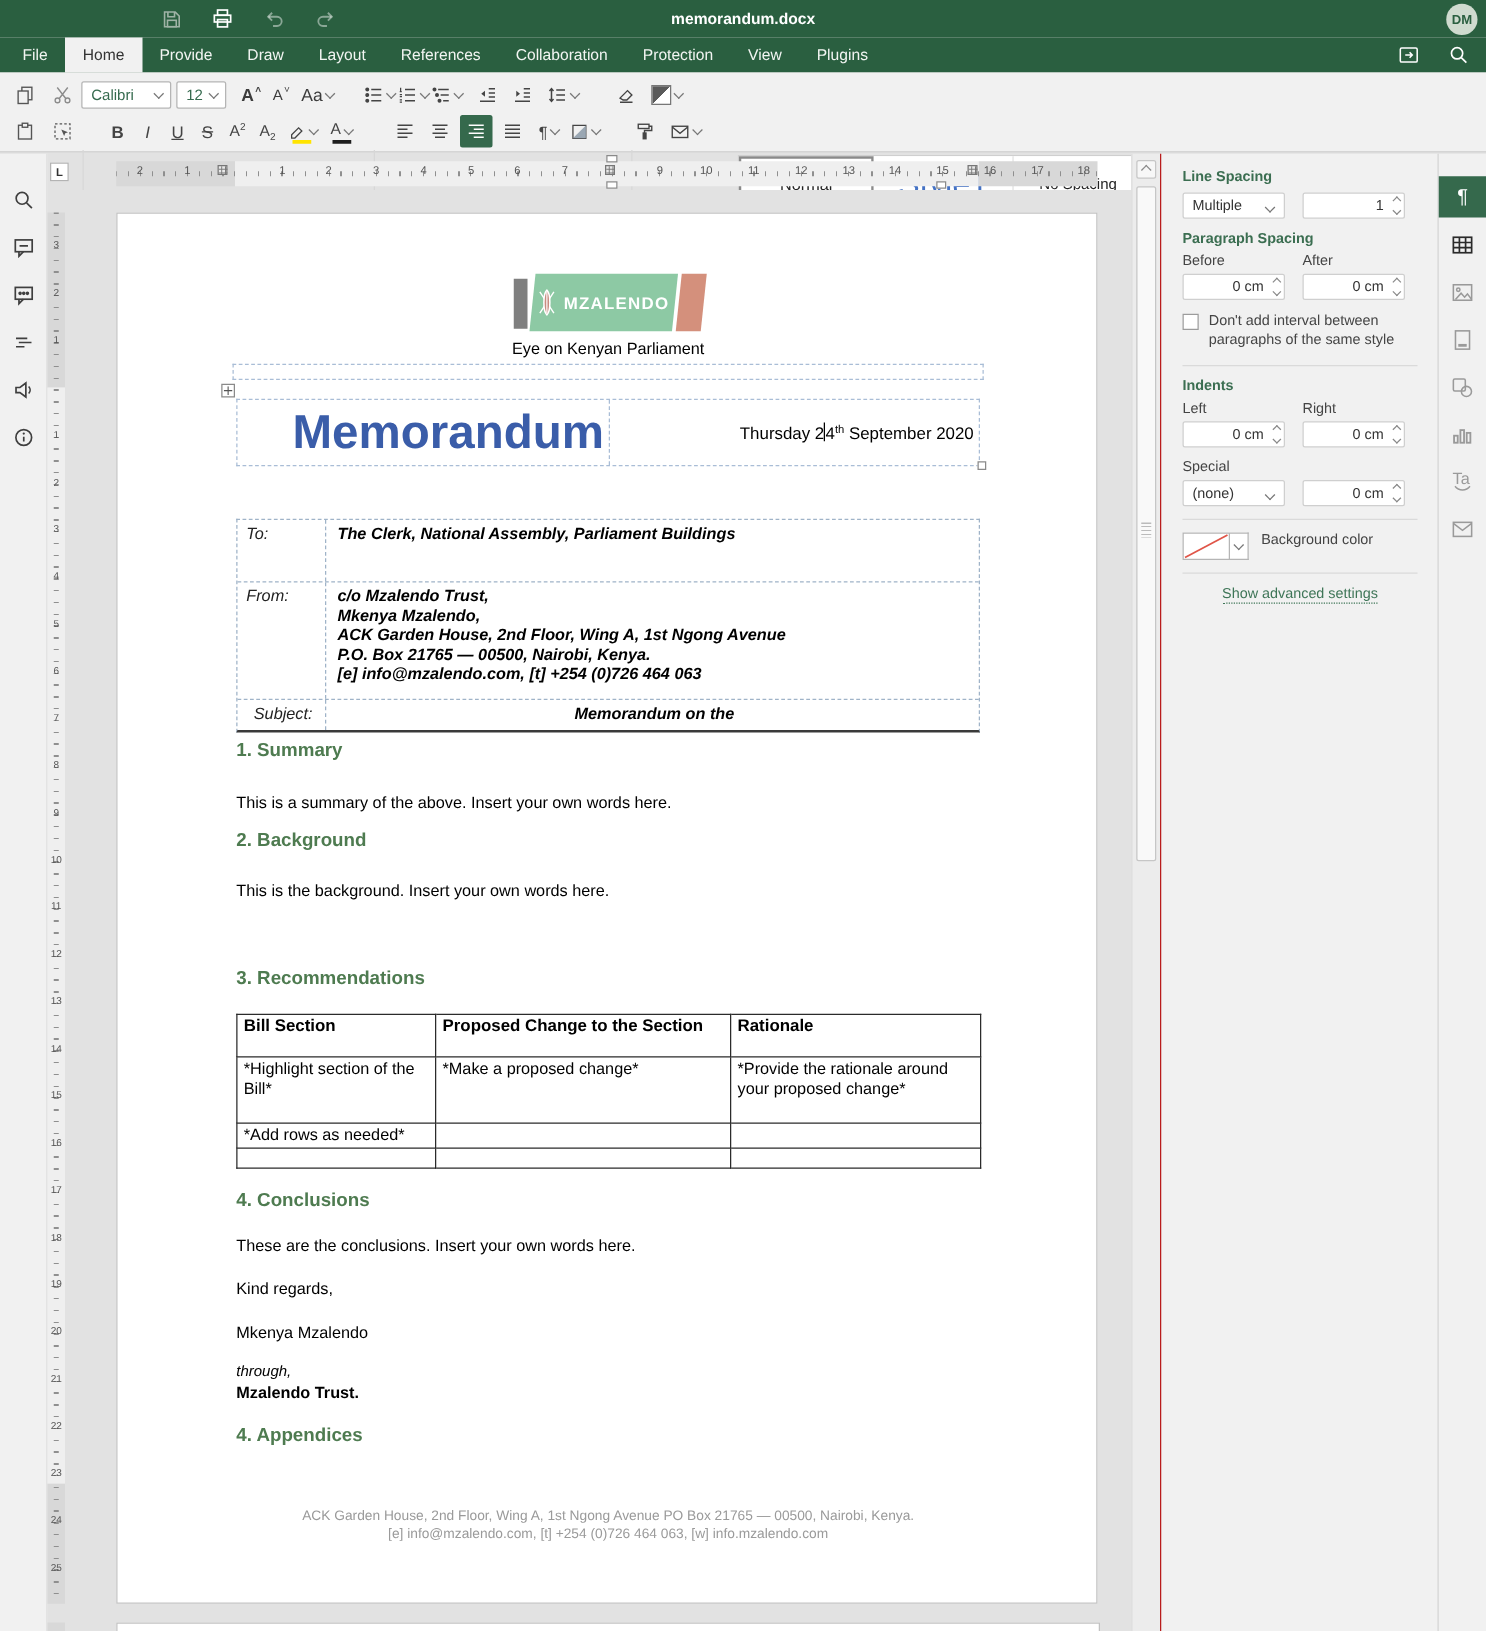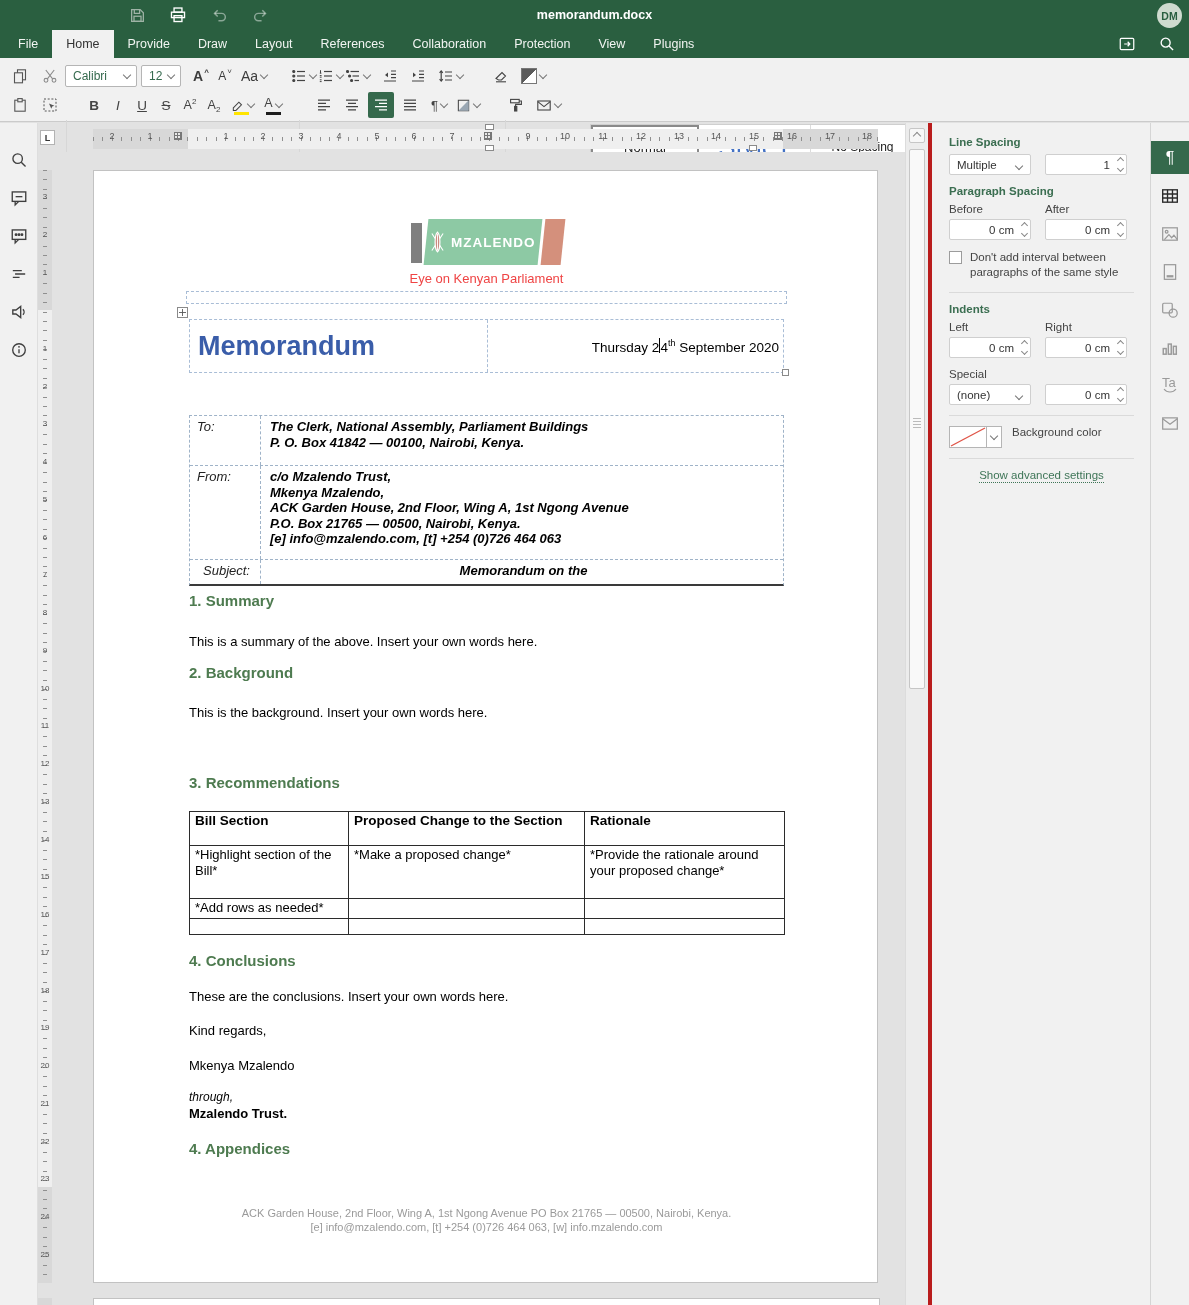--- a/index.html
+++ b/index.html
@@ -59,44 +59,44 @@
   .abs{position:absolute;}
   .docheading{color:#4e7b50;font-weight:bold;font-size:15px;}
   .docbody{font-size:13px;color:#000;}
   
   .logo-row{position:absolute;left:0;top:48px;width:785px;display:flex;justify-content:center;align-items:flex-start;}
   .logo-gray{width:11px;height:40px;background:#7f7f7f;margin-top:4px;}
   .logo-green{width:114px;height:46px;background:#8dc9a4;transform:skewX(-6deg);margin-left:4px;display:flex;align-items:center;justify-content:center;gap:6px;}
   .logo-green .inner{transform:skewX(6deg);display:flex;align-items:center;gap:6px;}
   .brand{color:#fff;font-weight:bold;font-size:13.5px;letter-spacing:1px;}
   .logo-salmon{width:20px;height:46px;background:#d4907c;transform:skewX(-6deg);margin-left:3px;}
-  .tagline{position:absolute;left:0;top:100px;width:785px;text-align:center;color:#ef4444;font-size:13px;}
+  .tagline{position:absolute;left:0;top:100px;width:785px;text-align:center;color:#000000;font-size:13px;}
   
   .dash{border:1px dashed #a9bdd6;box-sizing:border-box;}
-  .memo-title{font-size:27px;font-weight:bold;color:#3a5da9;}
+  .memo-title{font-size:38px;font-weight:bold;color:#3a5da9;margin-left:36px;}
   .cursorbar{display:inline-block;width:0;border-left:1.3px solid #000;height:15px;vertical-align:-2px;}
   
   .meta{position:absolute;left:95px;top:244px;width:595px;border:1px dashed #9fb3c8;border-bottom:2px solid #3a3a3a;box-sizing:border-box;font-style:italic;}
   .mrow{display:flex;border-bottom:1px dashed #9fb3c8;}
   .mrow:last-child{border-bottom:none;text-align:center;}
   .mlabel{width:70px;padding:3px 4px 3px 7px;font-size:13px;color:#222;box-sizing:border-box;}
   .mval{flex:1;border-left:1px dashed #9fb3c8;padding:3px 6px 3px 9px;font-size:13px;font-weight:bold;box-sizing:border-box;line-height:15.5px;}
   .mval span{display:block;}
   
   .rec{position:absolute;left:95px;top:640px;width:595px;border-collapse:collapse;table-layout:fixed;}
   .rec td,.rec th{border:1px solid #2b2b2b;font-size:13px;text-align:left;vertical-align:top;padding:1px 5px 0 5px;line-height:16px;font-weight:normal;}
   .rec th{font-weight:bold;font-size:13.5px;}
   .footerline{position:absolute;left:40px;width:705px;text-align:center;color:#9a9a9a;font-size:11px;}
   
   .scroll{position:absolute;left:905px;top:123px;width:23px;height:1182px;background:#ececec;border-left:1px solid #dcdcdc;box-sizing:border-box;}
   .sarrow{position:absolute;left:3px;top:5px;width:16px;height:15px;background:#f7f7f7;border:1px solid #c6c6c6;border-radius:2px;display:flex;align-items:center;justify-content:center;box-sizing:border-box;cursor:pointer;}
   .sthumb{position:absolute;left:3px;top:26px;width:16px;height:540px;background:#f9f9f9;border:1px solid #c6c6c6;border-radius:2px;box-sizing:border-box;cursor:pointer;}
   .grip{position:absolute;left:3px;top:268px;width:8px;height:12px;background:repeating-linear-gradient(to bottom,#bbb 0 1px,transparent 1px 3px);}
   
-  .panel{position:absolute;left:928px;top:123px;width:222px;height:1182px;background:#f1f1f1;border-left:4px solid #b91c1c;box-sizing:border-box;padding:13px 16px 0 17px;}
+  .panel{position:absolute;left:928px;top:123px;width:222px;height:1182px;background:#f1f1f1;border-left:1px solid #b91c1c;box-sizing:border-box;padding:13px 16px 0 17px;}
   .plabel{color:#3b6e51;font-weight:bold;font-size:11.5px;margin-bottom:6px;}
   .psub{color:#444;font-size:11.5px;margin-bottom:4px;}
   .prow{display:flex;gap:14px;margin-bottom:10px;}
   .pcol{width:82px;}
   .pinput{position:relative;width:82px;height:21px;background:#fff;border:1px solid #cfcfcf;border-radius:2px;box-sizing:border-box;
           font-size:11.5px;color:#333;display:flex;align-items:center;cursor:pointer;}
   .pinput.num{justify-content:flex-end;padding-right:16px;}
   .pinput.dd{justify-content:flex-start;padding-left:7px;}
   .spin{position:absolute;right:3px;top:3px;display:flex;flex-direction:column;gap:3px;}
   .spin .chev{margin:0;width:4px;height:4px;border-color:#888;}
@@ -557,21 +557,20 @@
           </span>
         </div>
       </div>
       <div class="abs" style="left:688px;top:198px;width:7px;height:7px;background:#fff;border:1px solid #8a8a8a;box-sizing:border-box"></div>
 
       <div class="meta">
         <div class="mrow" style="min-height:49px">
           <div class="mlabel">To:</div>
           <div class="mval">
             <span>The Clerk, National Assembly, Parliament Buildings</span>
-            <span>P. O. Box 41842 — 00100, Nairobi, Kenya.</span>
           </div>
         </div>
         <div class="mrow" style="min-height:93px">
           <div class="mlabel">From:</div>
           <div class="mval">
             <span>c/o Mzalendo Trust,</span>
             <span>Mkenya Mzalendo,</span>
             <span>ACK Garden House, 2nd Floor, Wing A, 1st Ngong Avenue</span>
             <span>P.O. Box 21765 — 00500, Nairobi, Kenya.</span>
             <span>[e] info@mzalendo.com, [t] +254 (0)726 464 063</span>

